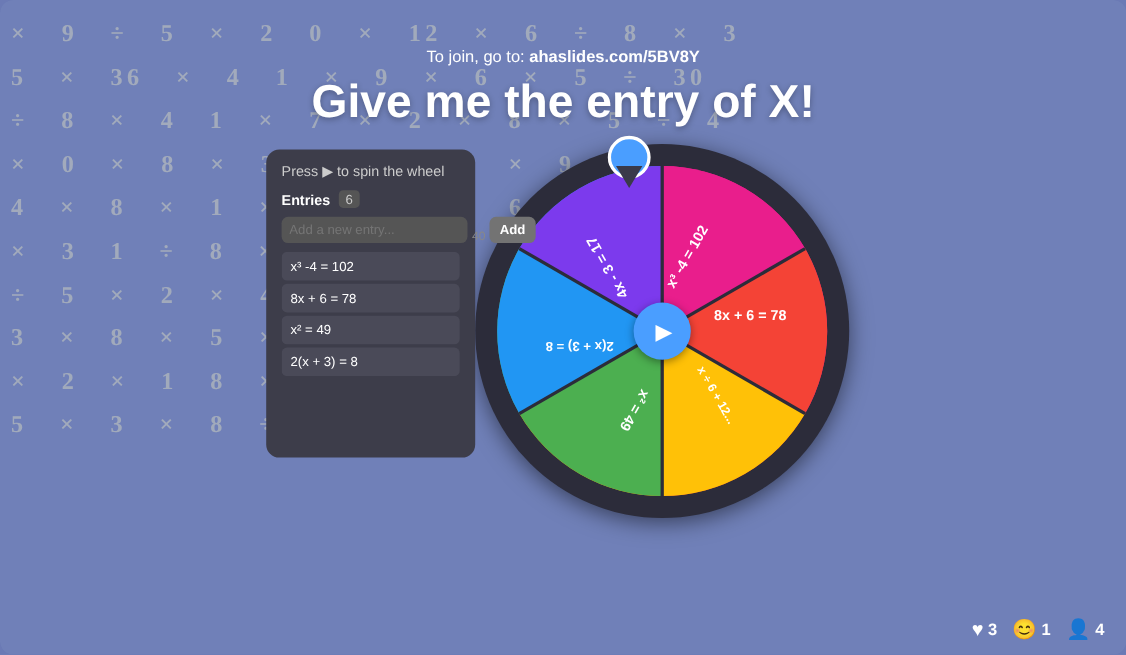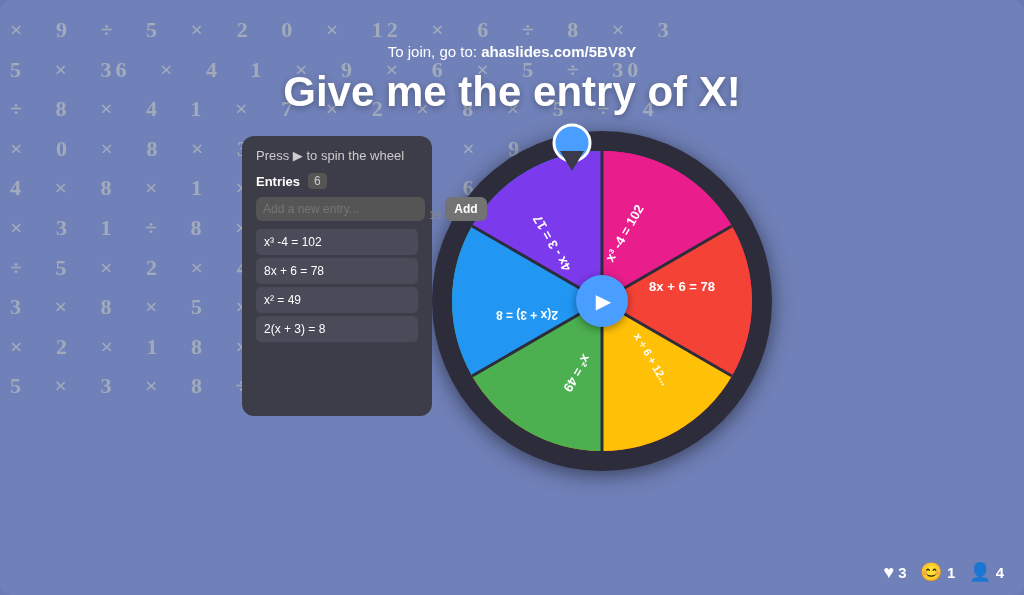--- a/index.html
+++ b/index.html
@@ -286,21 +286,21 @@
     <div class="panel">
       <div class="panel-header">
         <span>Press ▶ to spin the wheel</span>
       </div>
       <div class="entries-row">
         <span class="entries-label">Entries</span>
         <span class="entries-count">6</span>
       </div>
       <div class="add-row">
         <input class="add-input" type="text" placeholder="Add a new entry..." style="">
-        <span class="add-count">19</span>
+        <span class="add-count">40</span>
         <button class="add-btn">Add</button>
       </div>
       <div class="entry-list">
 
       <div class="entry-item">x³ -4 = 102</div>
           <div class="entry-item">8x + 6 = 78</div>
           <div class="entry-item">x² = 49</div>
           <div class="entry-item">2(x + 3) = 8</div>
         </div>
     </div>

